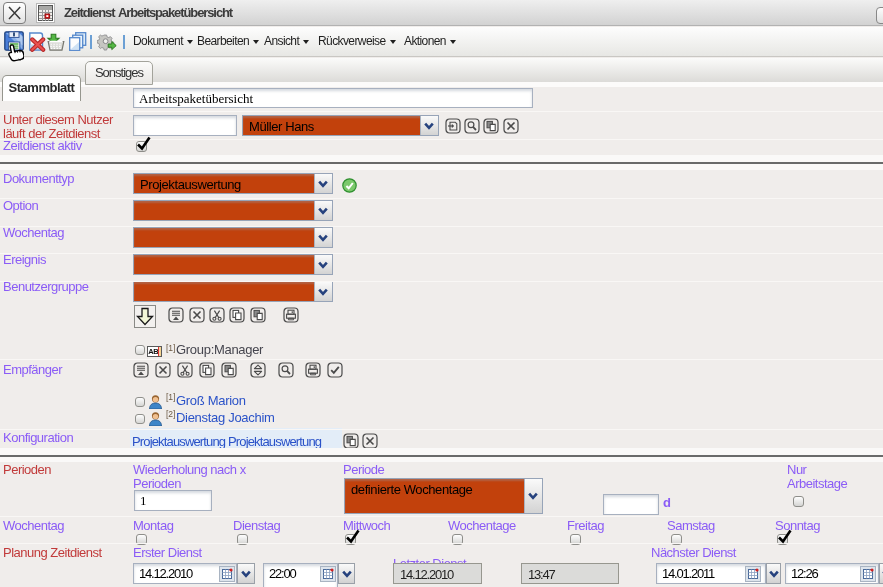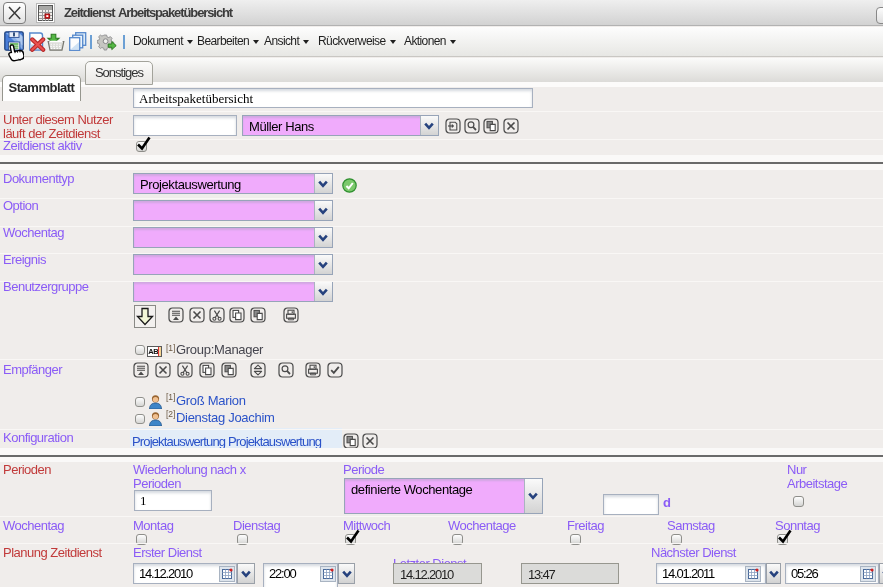--- a/index.html
+++ b/index.html
@@ -16,21 +16,21 @@
 .menu .tri{display:inline-block;width:0;height:0;border-left:3.5px solid transparent;border-right:3.5px solid transparent;border-top:4px solid #1f1f1f;margin-left:4px;vertical-align:1px;}
 .tabstrip{position:absolute;left:0;top:58px;width:883px;height:24px;background:linear-gradient(#fbfbfa,#dcdbd8);}
 .whiteband{position:absolute;left:0;top:82px;width:883px;height:5px;background:#fcfbfa;}
 .tab1{position:absolute;left:2px;top:60px;width:79px;height:26px;background:#fff;border:1px solid #96968e;border-bottom:none;border-radius:5px 5px 0 0;z-index:3;text-align:center;font-size:13px;font-weight:bold;color:#282828;line-height:24px;box-sizing:border-box;letter-spacing:-0.5px;margin-top:15px;}
 .tab2{position:absolute;left:85px;top:61px;width:68px;height:24px;background:linear-gradient(#fbfbfa,#eae8e5);border:1px solid #a3a39b;border-radius:5px 5px 0 0;z-index:2;text-align:center;font-size:13px;color:#333;line-height:22px;box-sizing:border-box;letter-spacing:-1px;}
 
 .lbl{position:absolute;font-size:13px;color:#8b5cf6;white-space:nowrap;letter-spacing:-0.5px;line-height:13.5px;}
 .rlbl{position:absolute;font-size:13px;color:#c13a3a;white-space:nowrap;letter-spacing:-0.5px;line-height:13.5px;}
 .inp{position:absolute;background:#fff;border:1px solid #a7b0bf;box-shadow:inset 0 2px 3px rgba(150,160,175,.4);box-sizing:border-box;font-size:13px;color:#000;padding:2px 5px;font-family:Liberation Serif, serif;}
 .gray{position:absolute;background:#dbdbd9;border:1px solid #97978f;box-sizing:border-box;font-size:13px;color:#222;padding:3px 6px;letter-spacing:-1.2px;}
-.combo{position:absolute;background:#f0abfc;border:1px solid #97a4b8;box-shadow:inset 0 2px 2px rgba(150,160,175,.35);box-sizing:border-box;font-size:13px;color:#000;}
+.combo{position:absolute;background:#c2410c;border:1px solid #97a4b8;box-shadow:inset 0 2px 2px rgba(150,160,175,.35);box-sizing:border-box;font-size:13px;color:#000;}
 .combo .ctext{position:absolute;left:6px;top:3px;white-space:nowrap;letter-spacing:-0.4px;}
 .combo .arr{position:absolute;right:0;top:0;bottom:0;width:17px;background:linear-gradient(#fafafa,#d3d3d3);border-left:1px solid #aab3c0;}
 .combo .arr svg{position:absolute;left:3px;top:50%;margin-top:-4px;}
 .sepband{position:absolute;left:0;width:883px;background:#faf9f8;}
 .sepline{position:absolute;left:0;width:883px;height:2px;background:#6a6a6a;}
 .hair{position:absolute;left:0;width:883px;height:1px;background:#f9f7f5;}
 .cb{position:absolute;width:11px;height:11px;background:linear-gradient(#fefefe,#d4d4d2);border:1px solid #8e8e8a;border-radius:3px;box-sizing:border-box;}
 .cbs{position:absolute;width:10px;height:10px;background:linear-gradient(#fdfdfd,#d6d6d4);border:1px solid #90908c;border-radius:3px;box-sizing:border-box;}
 .ck{position:absolute;z-index:2;}
 .link{position:absolute;font-size:13px;color:#2a52c8;white-space:nowrap;letter-spacing:-0.3px;}
@@ -454,21 +454,21 @@
         <circle cx="11" cy="3" r="1.6" fill="#d02020"></circle>
       </svg>
     </div>
 <div class="chevbtn" style="left:766px;top:563px;width:15px;height:21px">
       <svg width="10" height="8">
         <use href="#ic-chev"></use>
       </svg>
     </div>
 
 <div class="dfield" style="left:785px;top:563px;width:94px;height:21px">
-      <span class="dtx">05:26</span>
+      <span class="dtx">12:26</span>
     </div>
 <div class="calbtn" style="left:860px;top:566px">
       <svg width="14" height="14" style="position:absolute;left:0px;top:0px">
         <rect x="2.5" y="2.5" width="9" height="9" fill="#fff" stroke="#4a6a9a"></rect>
         <path d="M2.5 5.5h9M5.5 2.5v9M8.5 2.5v9M2.5 8.5h9" stroke="#8aa0c0" stroke-width="0.8"></path>
         <circle cx="11" cy="3" r="1.6" fill="#d02020"></circle>
       </svg>
     </div>
 <div class="chevbtn" style="left:879px;top:563px;width:16px;height:21px">
       <svg width="10" height="8">

